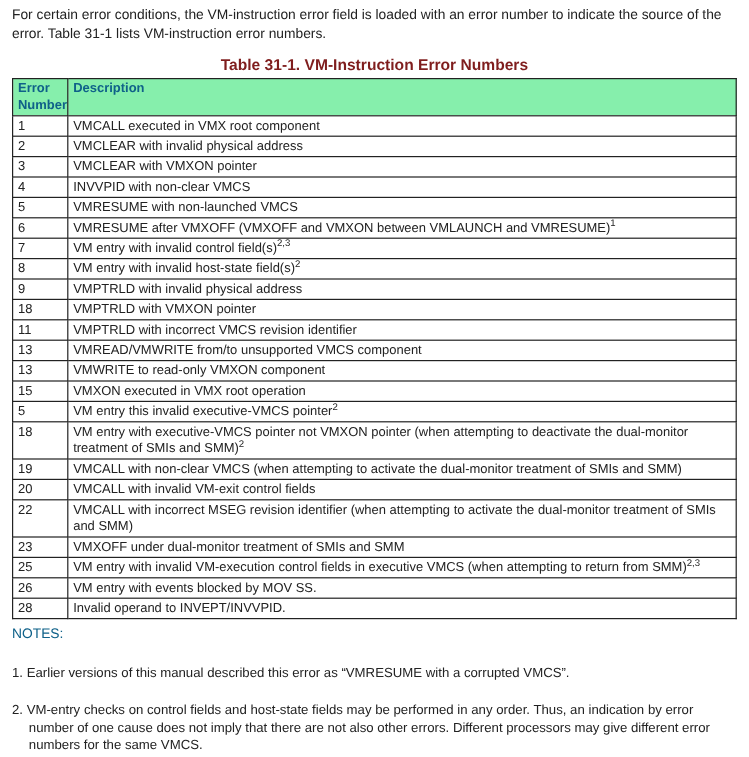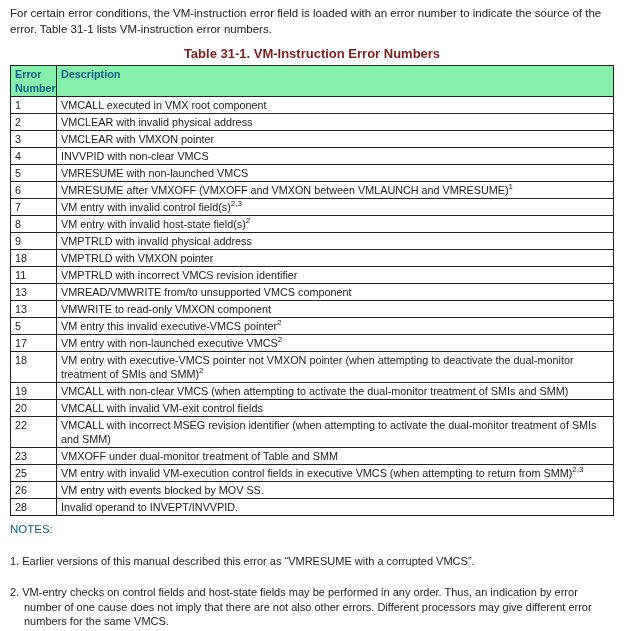--- a/index.html
+++ b/index.html
@@ -131,46 +131,46 @@
       </tr>
       <tr>
         <td class="err-num">13</td>
         <td><span>VMREAD/VMWRITE from/to unsupported VMCS component</span></td>
       </tr>
       <tr>
         <td class="err-num">13</td>
         <td><span>VMWRITE to read-only VMXON component</span></td>
       </tr>
       <tr>
+        <td class="err-num">15</td>
+        <td><span>VMXON executed in VMX root operation</span></td>
+      </tr>
+      <tr>
         <td class="err-num">5</td>
         <td><span>VM entry this invalid executive-VMCS pointer</span><sup>2</sup></td>
-      </tr>
-      <tr>
-        <td class="err-num">17</td>
-        <td><span>VM entry with non-launched executive VMCS</span><sup>2</sup></td>
       </tr>
       <tr>
         <td class="err-num">18</td>
         <td><span>VM entry with executive-VMCS pointer not VMXON pointer (when attempting to deactivate the dual-monitor treatment of SMIs and SMM)</span><sup>2</sup></td>
       </tr>
       <tr>
         <td class="err-num">19</td>
         <td><span>VMCALL with non-clear VMCS (when attempting to activate the dual-monitor treatment of SMIs and SMM)</span></td>
       </tr>
       <tr>
         <td class="err-num">20</td>
         <td><span>VMCALL with invalid VM-exit control fields</span></td>
       </tr>
       <tr>
         <td class="err-num">22</td>
         <td><span>VMCALL with incorrect MSEG revision identifier (when attempting to activate the dual-monitor treatment of SMIs and SMM)</span></td>
       </tr>
       <tr>
         <td class="err-num">23</td>
-        <td><span>VMXOFF under dual-monitor treatment of Table and SMM</span></td>
+        <td><span>VMXOFF under dual-monitor treatment of SMIs and SMM</span></td>
       </tr>
       <tr>
         <td class="err-num">25</td>
         <td><span>VM entry with invalid VM-execution control fields in executive VMCS (when attempting to return from SMM)</span><sup>2,3</sup></td>
       </tr>
       <tr>
         <td class="err-num">26</td>
         <td><span>VM entry with events blocked by MOV SS.</span></td>
       </tr>
       <tr>

